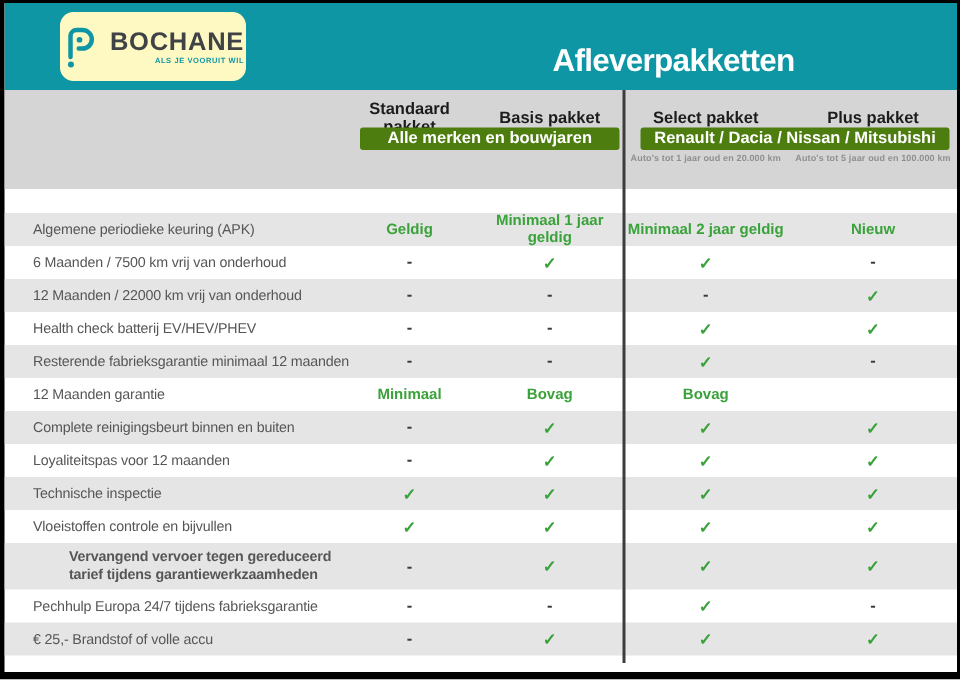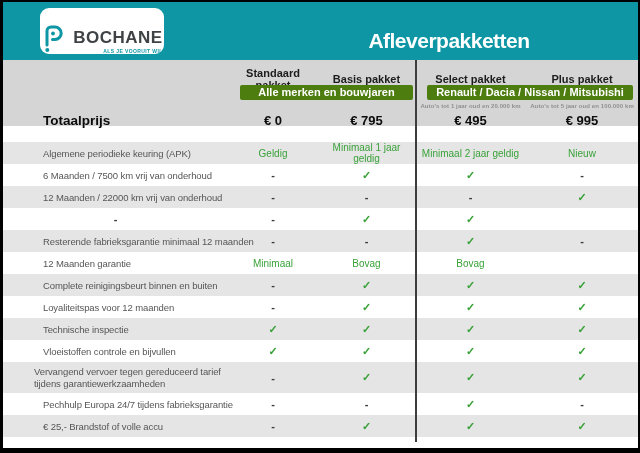--- a/index.html
+++ b/index.html
@@ -4,22 +4,22 @@
 <style>
   html,body { margin:0; padding:0; background:#fff; font-family:"Liberation Sans", sans-serif; }
   .page {
     position:relative; width:640px; height:453px; box-sizing:border-box; background:#fff;
     border-left:3px solid #000; border-top:2px solid #000; border-right:2px solid #000; border-bottom:5px solid #000;
     overflow:hidden;
   }
   
   .hdr { position:relative; width:100%; height:58px; background:#0e96a4; }
   .logo-box {
-    position:absolute; left:37px; top:6px; width:124px; height:46px; background:#ffffff;
-    border-radius:9px; display:flex; align-items:flex-end; justify-content:center; gap:8px;
+    position:absolute; left:37px; top:6px; width:124px; height:46px; background:#fef9c3;
+    border-radius:9px; display:flex; align-items:center; justify-content:center; gap:8px;
   }
   .logo-icon { flex:0 0 auto; }
   .logo-text { display:flex; flex-direction:column; align-items:flex-end; }
   .logo-brand { font-size:17px; font-weight:bold; color:#3f4345; letter-spacing:.5px; line-height:1; }
   .logo-tagline { font-size:5px; font-weight:bold; color:#0e96a4; letter-spacing:.4px; margin-top:2px; }
   .page-title {
     position:absolute; left:225px; top:11px; width:410px; margin:16px; text-align:center;
     font-size:21px; font-weight:bold; color:#fff; letter-spacing:-.5px;
   }
   
@@ -38,26 +38,26 @@
   .notes-row { margin-top:2px; height:8px; }
   .note { text-align:center; font-size:6px; font-weight:bold; color:#8f8f8f; letter-spacing:.1px; }
   .total-row { margin-top:2px; height:17px; }
   .total-label { padding-left:40px; font-size:13.5px; font-weight:bold; color:#0c0c0c; }
   .price { text-align:center; font-size:13px; font-weight:bold; color:#0c0c0c; }
   
   .rows-wrap { margin-top:16px; }
   .row { height:22px; }
   .row.shaded { background:#e5e5e5; }
   .row.tall { height:31px; }
-  .row-label { padding-left:40px; font-size:9.5px; color:#565656; white-space:nowrap; letter-spacing:-.1px; }
-  .row.tall .row-label { white-space:normal; width:195px; line-height:1.2; padding-left:31px; }
+  .row-label { padding-left:19px; font-size:9.5px; color:#565656; white-space:nowrap; letter-spacing:-.1px; }
+  .row.tall .row-label { white-space:normal; width:195px; line-height:1.2; padding-left:43px;font-weight:bold; }
   .cell { text-align:center; }
   .cell.check { color:#3aa23a; font-size:11px; font-weight:bold; }
   .cell.dash  { color:#3a3a3a; font-size:11px; font-weight:bold; }
-  .cell.green-text { color:#3aa23a; font-size:10px; font-weight:normal; }
+  .cell.green-text { color:#3aa23a; font-size:10px; font-weight:bold; }
   
   .v-divider { position:absolute; left:412px; top:58px; bottom:6px; width:2px; background:#3d3d3d; }
 </style>
 </head>
 <body>
 
 <div class="page">
 
   <div class="hdr">
     <div class="logo-box">
@@ -87,27 +87,20 @@
       <div class="badge badge-left">Alle merken en bouwjaren</div>
       <div class="badge badge-right">Renault / Dacia / Nissan / Mitsubishi</div>
     </div>
     <div class="grid notes-row">
       <div></div>
       <div class="note"></div>
       <div class="note"></div>
       <div class="note">Auto's tot 1 jaar oud en 20.000 km</div>
       <div class="note">Auto's tot 5 jaar oud en 100.000 km</div>
     </div>
-    <div class="grid total-row">
-      <div class="total-label">Totaalprijs</div>
-      <div class="price">€ 0</div>
-      <div class="price">€ 795</div>
-      <div class="price">€ 495</div>
-      <div class="price">€ 995</div>
-    </div>
   </div>
 
   <div class="rows-wrap" id="feature-rows">
       <div class="grid row shaded">
         <div class="row-label">Algemene periodieke keuring (APK)</div>
         <div class="cell green-text">Geldig</div>
         <div class="cell green-text">Minimaal 1 jaar geldig</div>
         <div class="cell green-text">Minimaal 2 jaar geldig</div>
         <div class="cell green-text">Nieuw</div>
       </div>
@@ -119,20 +112,21 @@
         <div class="cell dash">-</div>
       </div>
       <div class="grid row shaded">
         <div class="row-label">12 Maanden / 22000 km vrij van onderhoud</div>
         <div class="cell dash">-</div>
         <div class="cell dash">-</div>
         <div class="cell dash">-</div>
         <div class="cell check">✓</div>
       </div>
       <div class="grid row">
+        <div class="row-label">Health check batterij EV/HEV/PHEV</div>
         <div class="cell dash">-</div>
         <div class="cell dash">-</div>
         <div class="cell check">✓</div>
         <div class="cell check">✓</div>
       </div>
       <div class="grid row shaded">
         <div class="row-label">Resterende fabrieksgarantie minimaal 12 maanden</div>
         <div class="cell dash">-</div>
         <div class="cell dash">-</div>
         <div class="cell check">✓</div>

